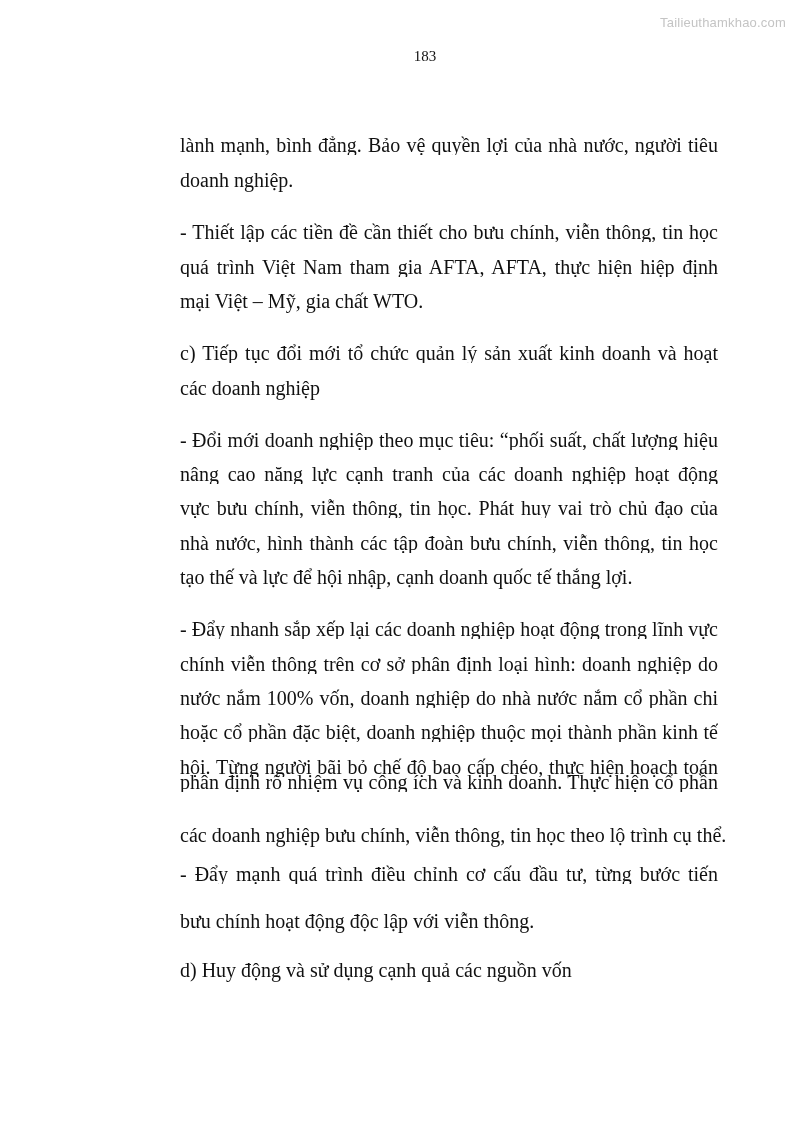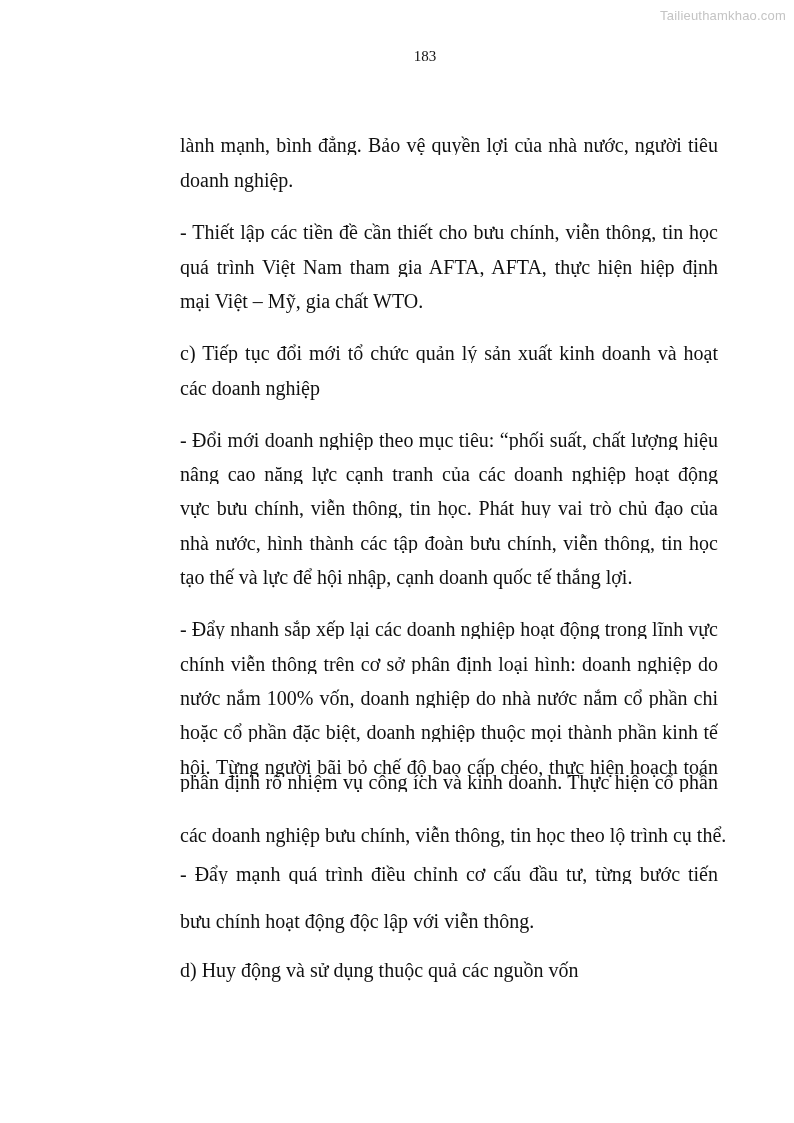--- a/index.html
+++ b/index.html
@@ -1,18 +1,18 @@
 <!DOCTYPE html>
 <html><head>
 <meta charset="utf-8">
 <style>
   html, body { margin: 0; padding: 0; background: #ffffff; }
   body { width: 794px; height: 1123px; position: relative; overflow: hidden;
          font-family: "Liberation Serif", "DejaVu Serif", serif; color: #111; }
-  .watermark { position: absolute; top: 8px; right: 8px; font-family: "Liberation Sans", "DejaVu Sans", sans-serif;
+  .watermark { position: absolute; top: 15px; right: 8px; font-family: "Liberation Sans", "DejaVu Sans", sans-serif;
                font-size: 13px; color: #c4c4c4; letter-spacing: 0.2px; text-align: center; }
   .page-number { position: absolute; top: 48px; left: 0; width: 850px; text-align: center;
                  font-size: 15px; color: #111; }
   .line { position: absolute; left: 180px; width: 538px; font-size: 20px; line-height: 20px;
           white-space: nowrap; }
   .line.j { text-align: justify; text-align-last: justify; white-space: normal; height: 20px; overflow: hidden; }
 </style>
 </head>
 <body>
 
@@ -40,14 +40,14 @@
   <div class="line j" style="top:654px">chính viễn thông trên cơ sở phân định loại hình: doanh nghiệp do nhà</div>
   <div class="line j" style="top:688px">nước nắm 100% vốn, doanh nghiệp do nhà nước nắm cổ phần chi phối</div>
   <div class="line j" style="top:722px">hoặc cổ phần đặc biệt, doanh nghiệp thuộc mọi thành phần kinh tế – xã</div>
   <div class="line j" style="top:757px">hội. Từng người bãi bỏ chế độ bao cấp chéo, thực hiện hoạch toán độc lập,</div>
   <div class="line j" style="top:772px">phân định rõ nhiệm vụ công ích và kinh doanh. Thực hiện cổ phần hóa</div>
   <div class="line" style="top:825px">các doanh nghiệp bưu chính, viễn thông, tin học theo lộ trình cụ thể.</div>
 
   <div class="line j" style="top:864px">- Đẩy mạnh quá trình điều chỉnh cơ cấu đầu tư, từng bước tiến hành tách</div>
   <div class="line" style="top:911px">bưu chính hoạt động độc lập với viễn thông.</div>
 
-  <div class="line" style="top:960px">d) Huy động và sử dụng thuộc quả các nguồn vốn</div>
+  <div class="line" style="top:960px">d) Huy động và sử dụng cạnh quả các nguồn vốn</div>
 </div>
 
 </body></html>

